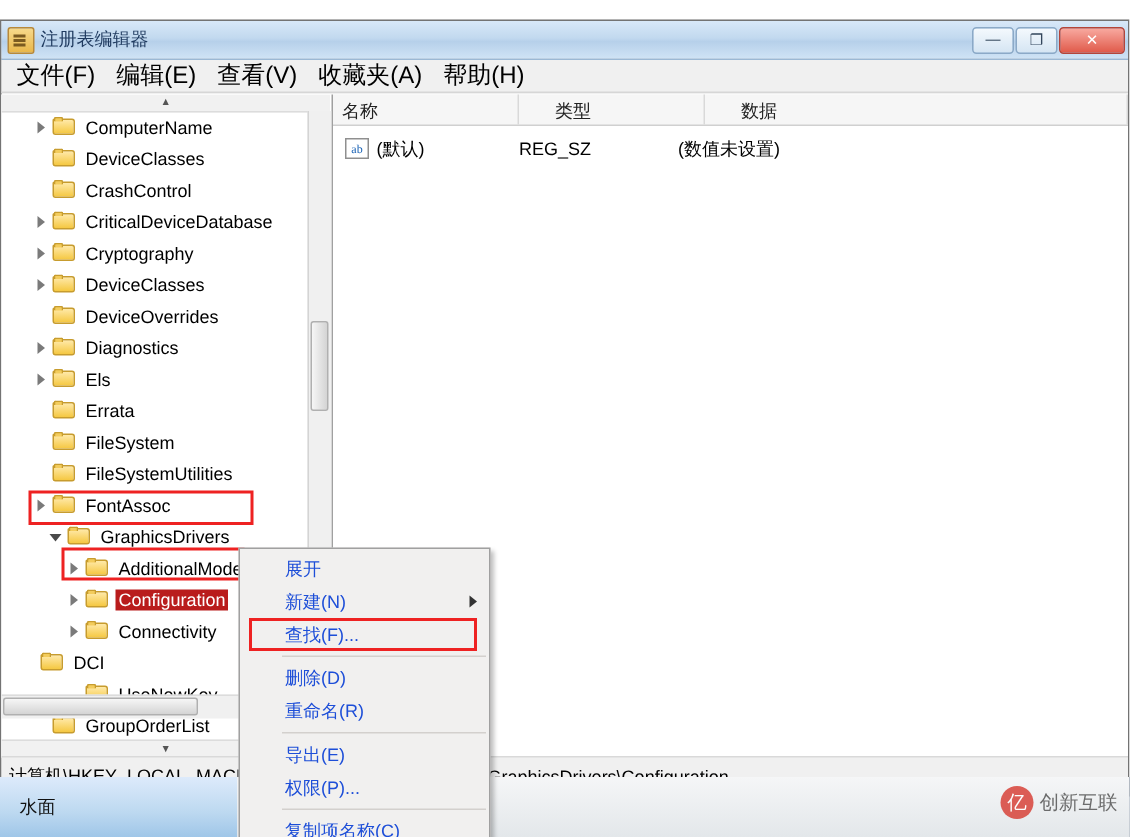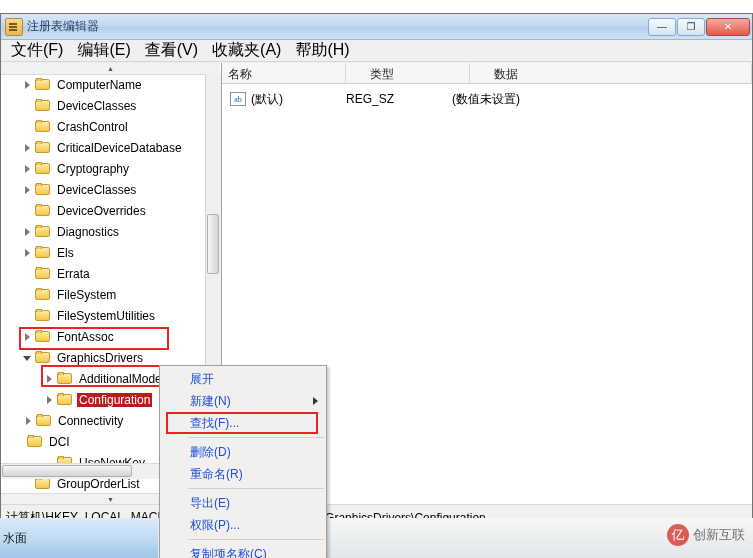--- a/index.html
+++ b/index.html
@@ -315,21 +315,21 @@
   }
   .desk-left {
     position: absolute;
     left: 0; top: 0;
     width: 158px;
     height: 40px;
     background: linear-gradient(to bottom, #ddeafb 0%, #bcd8f0 60%, #9fc6e8 100%);
   }
   .desk-label {
     position: absolute;
-    left: 3px;
+    left: 13px;
     top: 12px;
     font-size: 12px;
     color: #111;
   }
   .desk-right {
     position: absolute;
     left: 158px; top: 0;
     width: 595px; height: 40px;
     background: linear-gradient(to bottom, #f5f6f7 0%, #e3e7ea 100%);
   }
@@ -456,36 +456,36 @@
         </div>
         <div class="tree-row" style="padding-left:34px">
           <span class="folder"></span>
           <span class="tree-label">FileSystemUtilities</span>
         </div>
         <div class="tree-row" style="padding-left:22px">
           <span class="expander collapsed"></span>
           <span class="folder"></span>
           <span class="tree-label">FontAssoc</span>
         </div>
-        <div class="tree-row" style="padding-left:22px">
+        <div class="tree-row" style="padding-left:32px">
           <span class="expander expanded"></span>
           <span class="folder"></span>
           <span class="tree-label">GraphicsDrivers</span>
         </div>
         <div class="tree-row" style="padding-left:44px">
           <span class="expander collapsed"></span>
           <span class="folder"></span>
           <span class="tree-label">AdditionalModeLists</span>
         </div>
         <div class="tree-row selected" style="padding-left:44px">
           <span class="expander collapsed"></span>
           <span class="folder"></span>
           <span class="tree-label">Configuration</span>
         </div>
-        <div class="tree-row" style="padding-left:23px">
+        <div class="tree-row" style="padding-left:44px">
           <span class="expander collapsed"></span>
           <span class="folder"></span>
           <span class="tree-label">Connectivity</span>
         </div>
         <div class="tree-row" style="padding-left:26px">
           <span class="folder"></span>
           <span class="tree-label">DCI</span>
         </div>
         <div class="tree-row" style="padding-left:56px">
           <span class="folder"></span>

